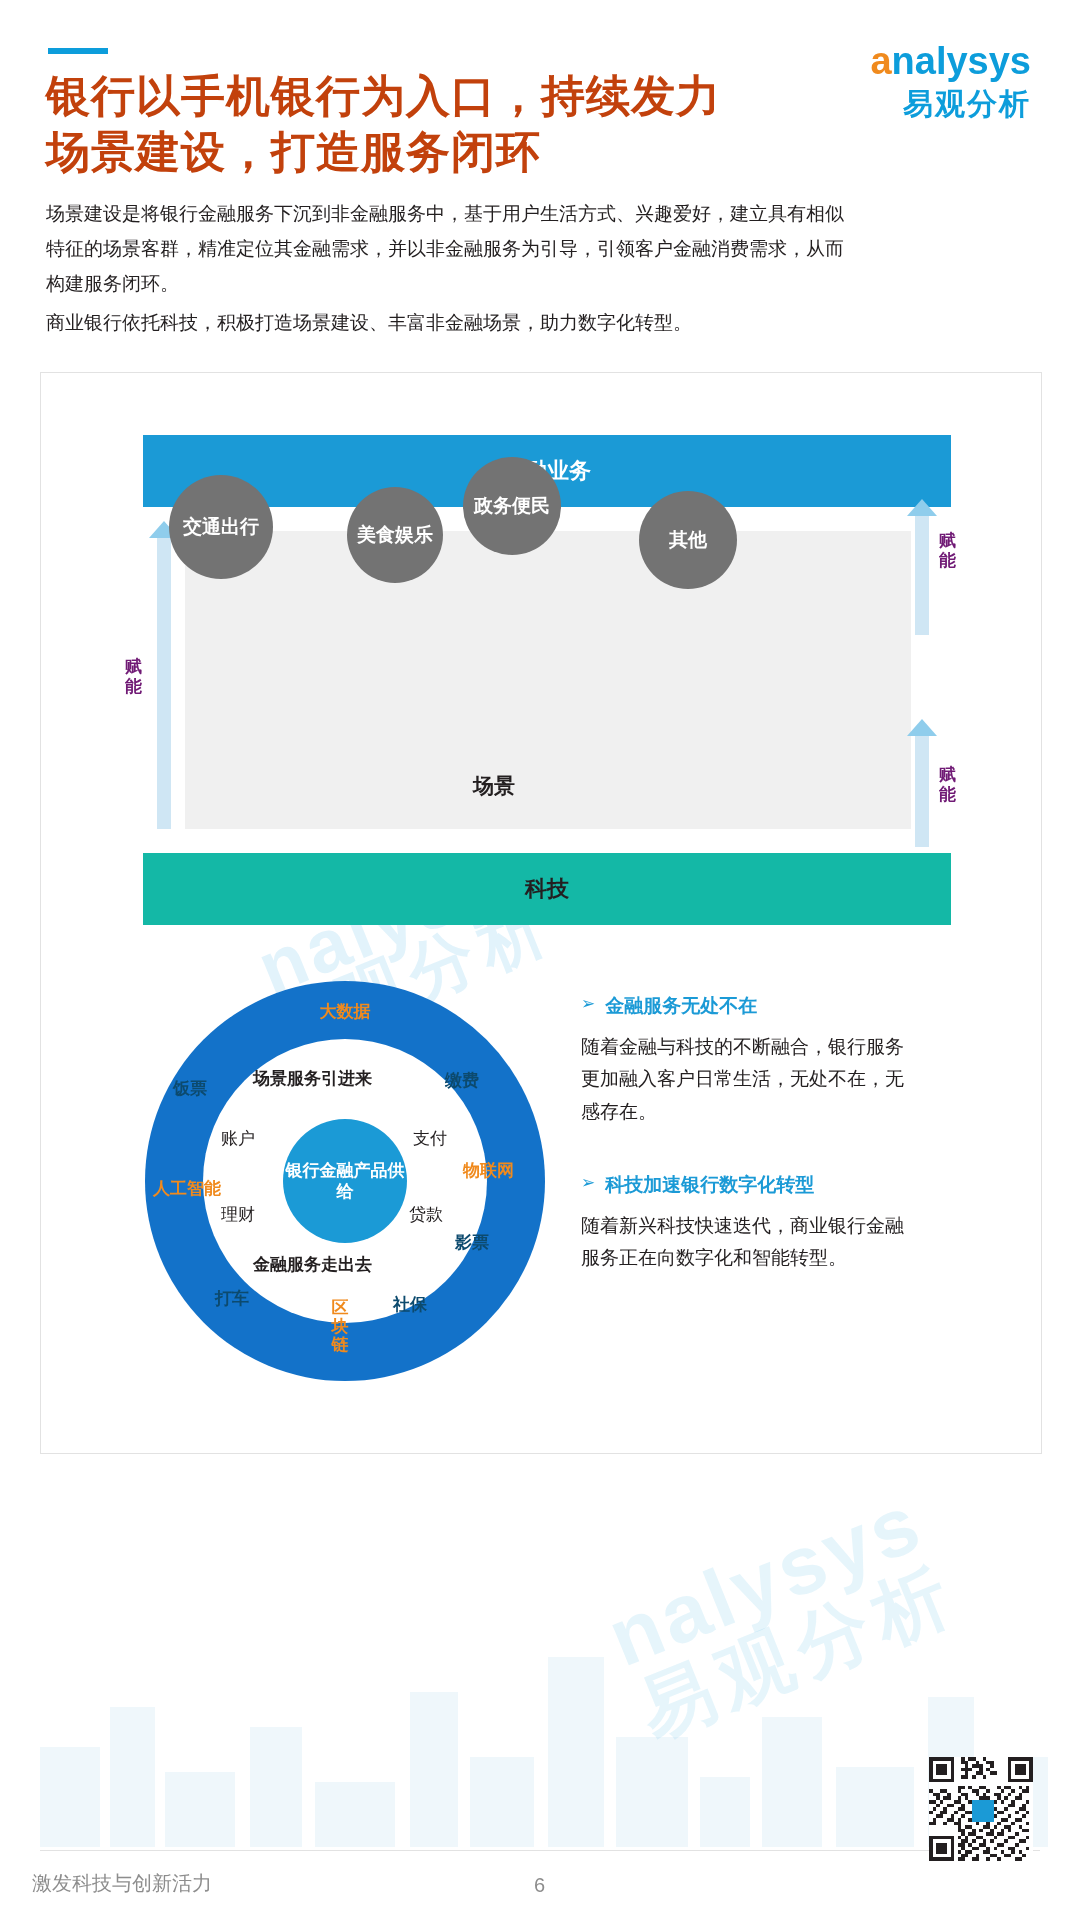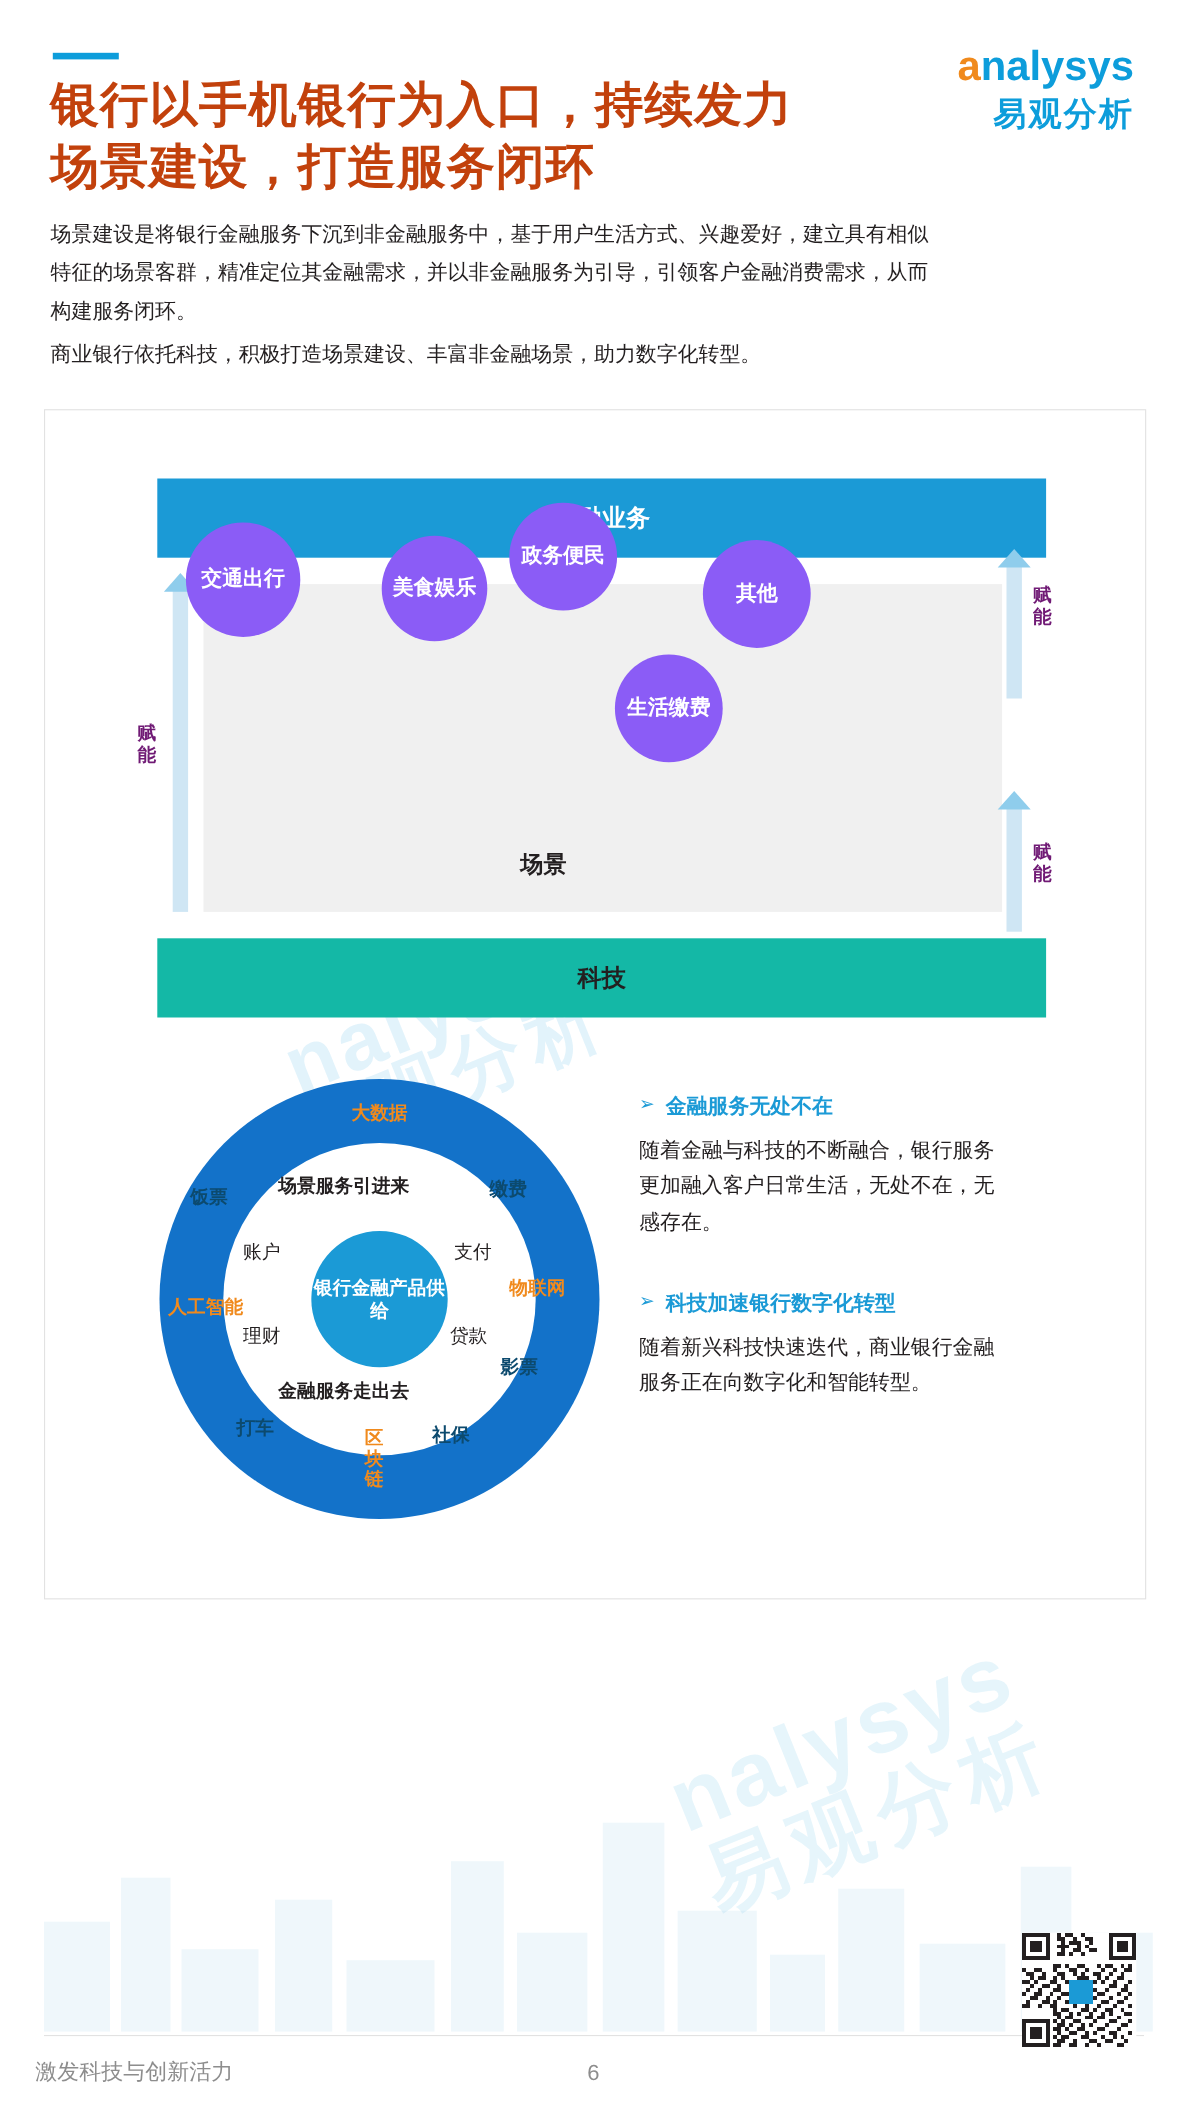--- a/index.html
+++ b/index.html
@@ -61,21 +61,21 @@
   }
   .arrow.l{left:64px;top:102px;height:292px;}
   .arrow.r1{left:822px;top:80px;height:120px;}
   .arrow.r2{left:822px;top:300px;height:112px;}
   .empower{position:absolute;font-size:17px;font-weight:bold;color:#701a75;line-height:1.15;width:20px;}
   .empower.e1{left:32px;top:222px;}
   .empower.e2{left:846px;top:96px;}
   .empower.e3{left:846px;top:330px;}
 
   .bubble{
-    position:absolute;border-radius:50%;background:#8b5cf6;color:#fff;
+    position:absolute;border-radius:50%;background:#737373;color:#fff;
     display:flex;align-items:center;justify-content:center;text-align:center;
     font-size:19px;font-weight:bold;line-height:1.2;
   }
   .b1{left:76px;top:40px;width:104px;height:104px;}
   .b2{left:162px;top:132px;width:100px;height:100px;}
   .b3{left:254px;top:52px;width:96px;height:96px;}
   .b4{left:370px;top:22px;width:98px;height:98px;}
   .b5{left:466px;top:160px;width:98px;height:98px;}
   .b6{left:546px;top:56px;width:98px;height:98px;}
 
@@ -162,21 +162,20 @@
       <div class="arrow l"></div>
       <div class="arrow r1"></div>
       <div class="arrow r2"></div>
       <div class="empower e1">赋能</div>
       <div class="empower e2">赋能</div>
       <div class="empower e3">赋能</div>
 
       <div class="bubble b1">交通出行</div>
       <div class="bubble b3">美食娱乐</div>
       <div class="bubble b4">政务便民</div>
-      <div class="bubble b5">生活缴费</div>
       <div class="bubble b6">其他</div>
     </div>
 
     <div class="donut-wrap">
       <div class="ring-out"></div>
       <div class="ring-in"></div>
       <div class="core">银行金融产品供给</div>
 
       <div class="ringtxt orange" style="left:174px;top:22px;width:52px;white-space:normal;line-height:1.1;text-align:center;">大数据</div>
       <div class="ringtxt" style="left:300px;top:88px;">缴费</div>

